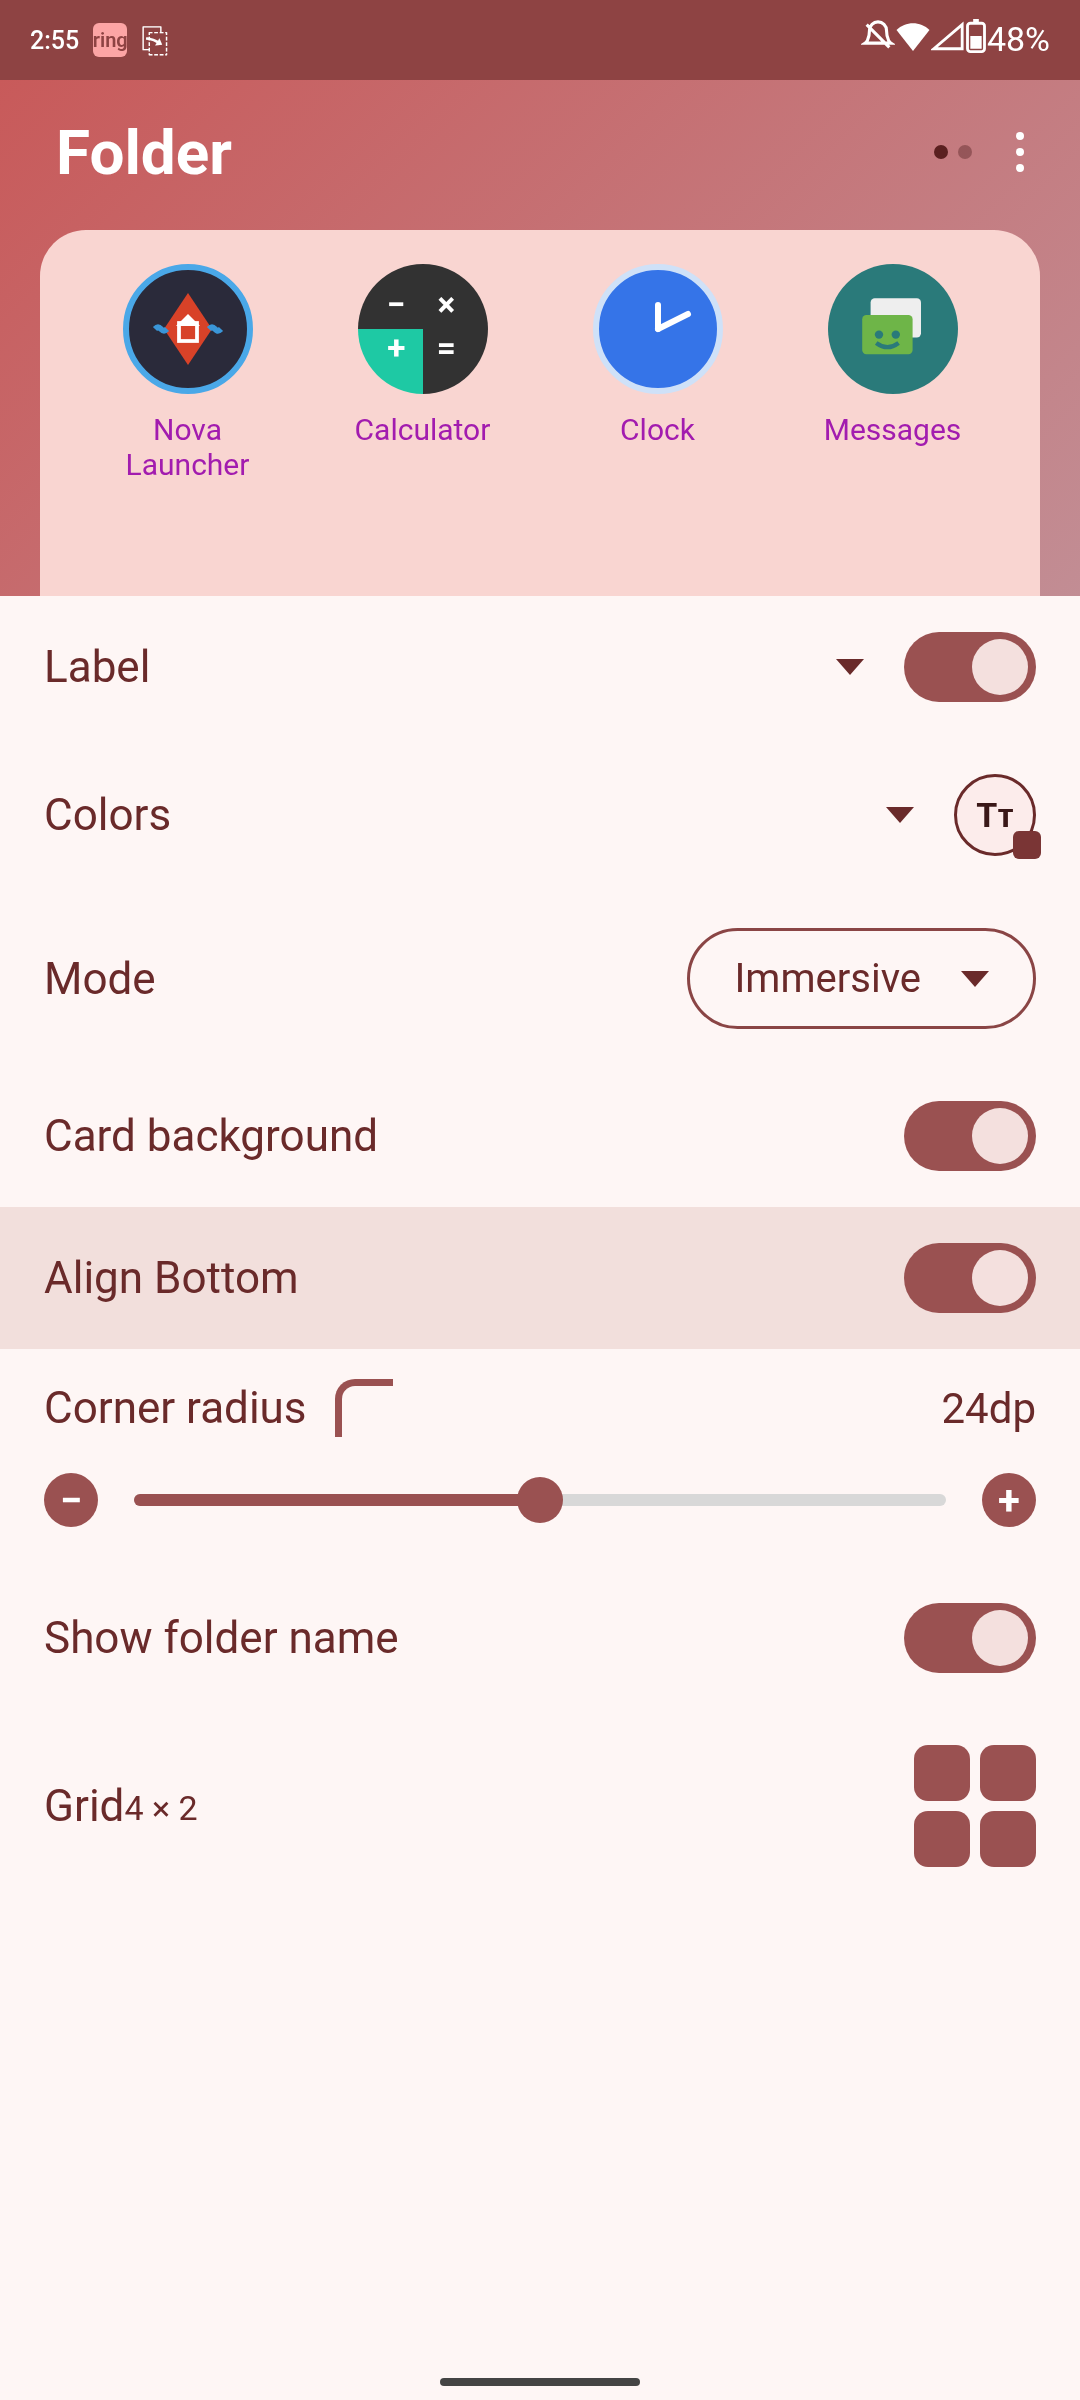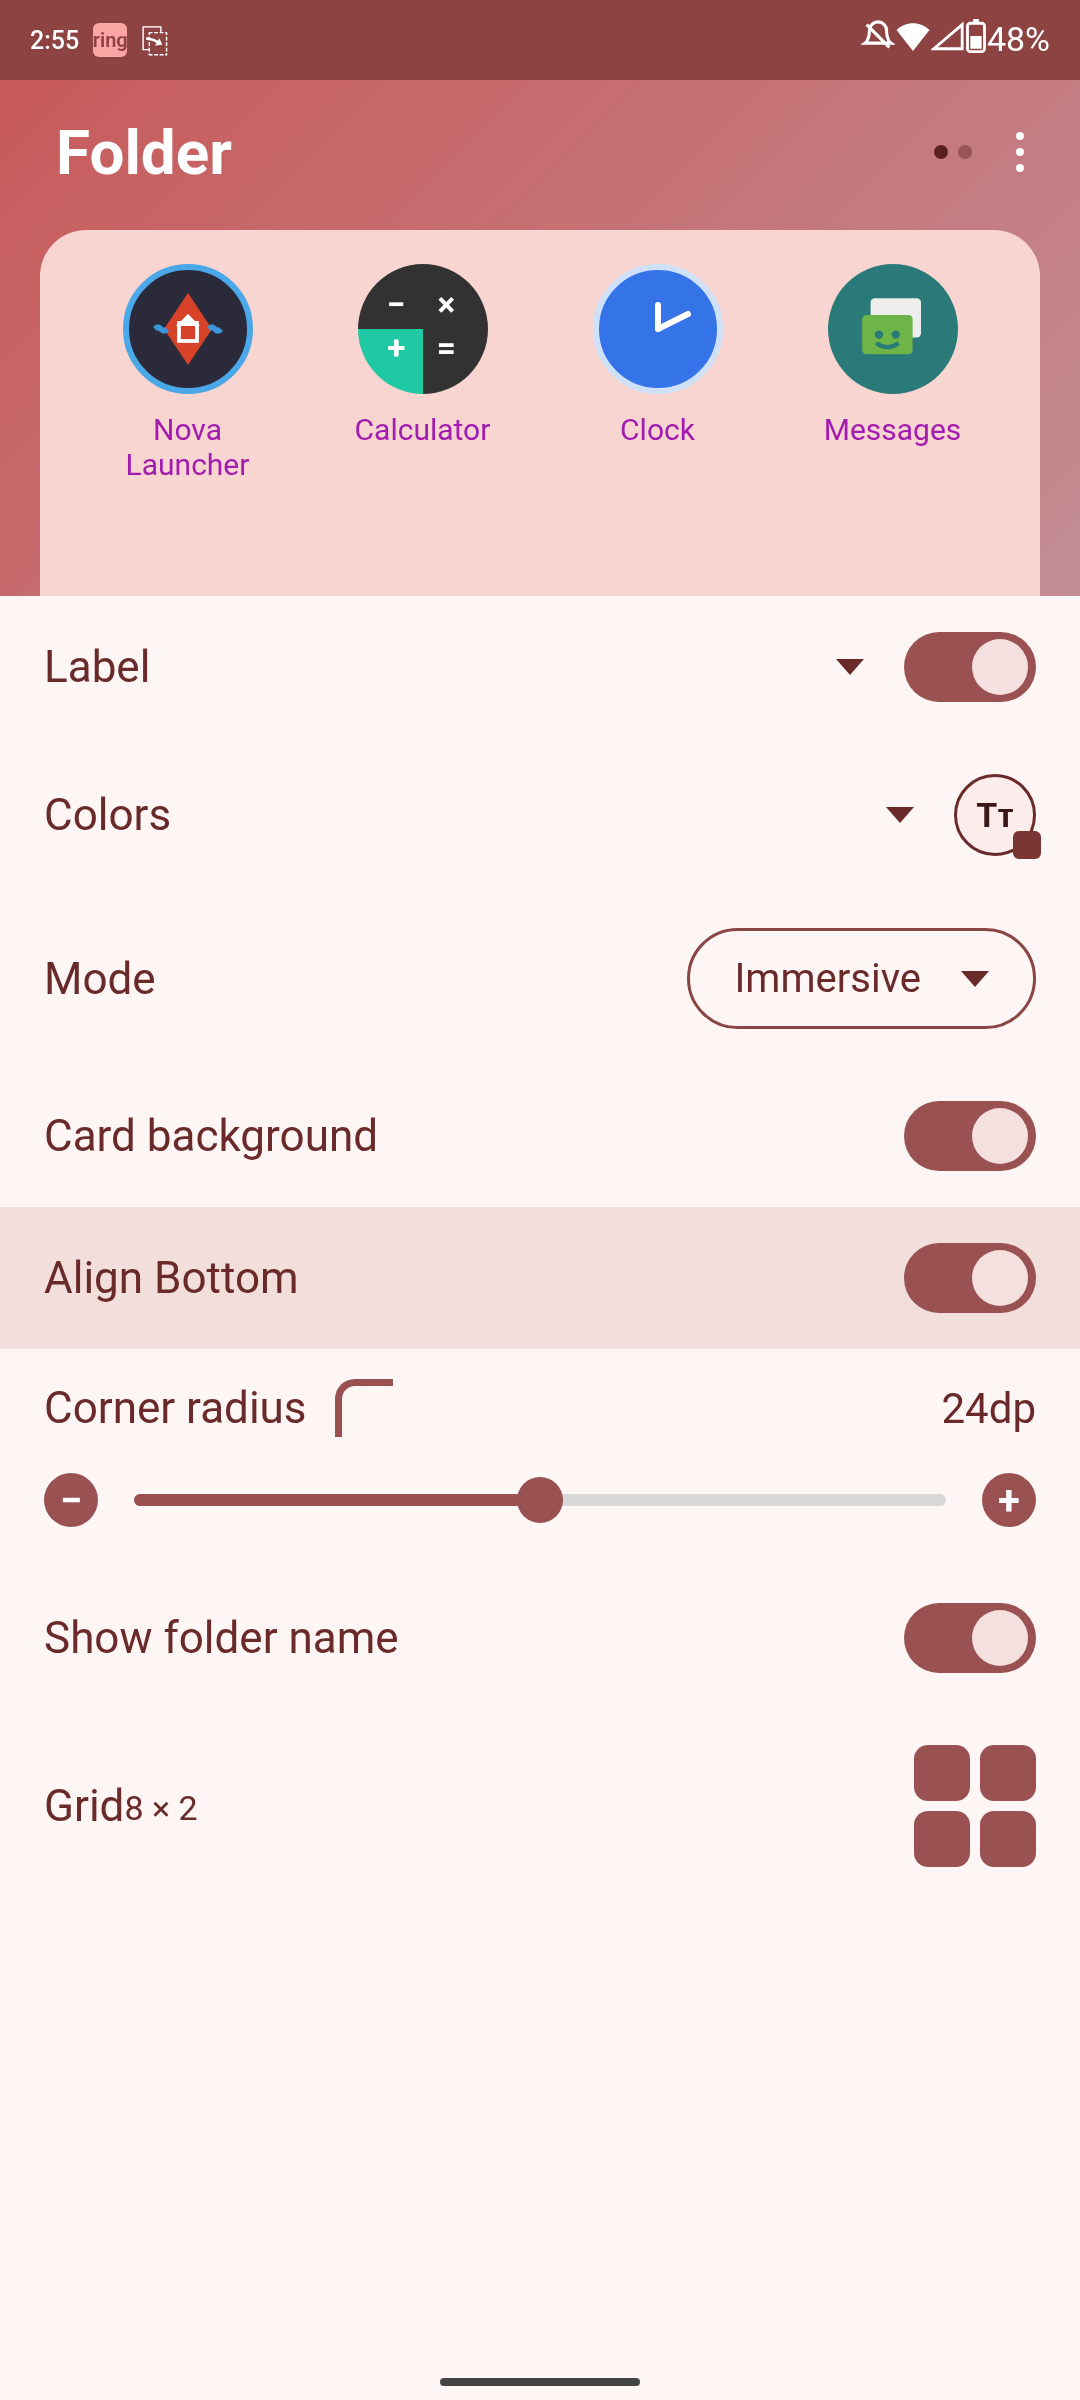--- a/index.html
+++ b/index.html
@@ -248,21 +248,21 @@
   <div class="row">
     <span class="row-label">Show folder name</span>
     <div class="toggle">
         <div class="toggle-knob"></div>
       </div>
   </div>
 
   <div class="row">
     <div class="row-left">
       <span class="row-label">Grid</span>
-      <span class="row-sublabel">8 × 2</span>
+      <span class="row-sublabel">4 × 2</span>
     </div>
     <div class="grid-preview">
       <div class="grid-cell"></div>
         <div class="grid-cell"></div>
       <div class="grid-cell"></div>
         <div class="grid-cell"></div>
     </div>
   </div>
 
 </div>

